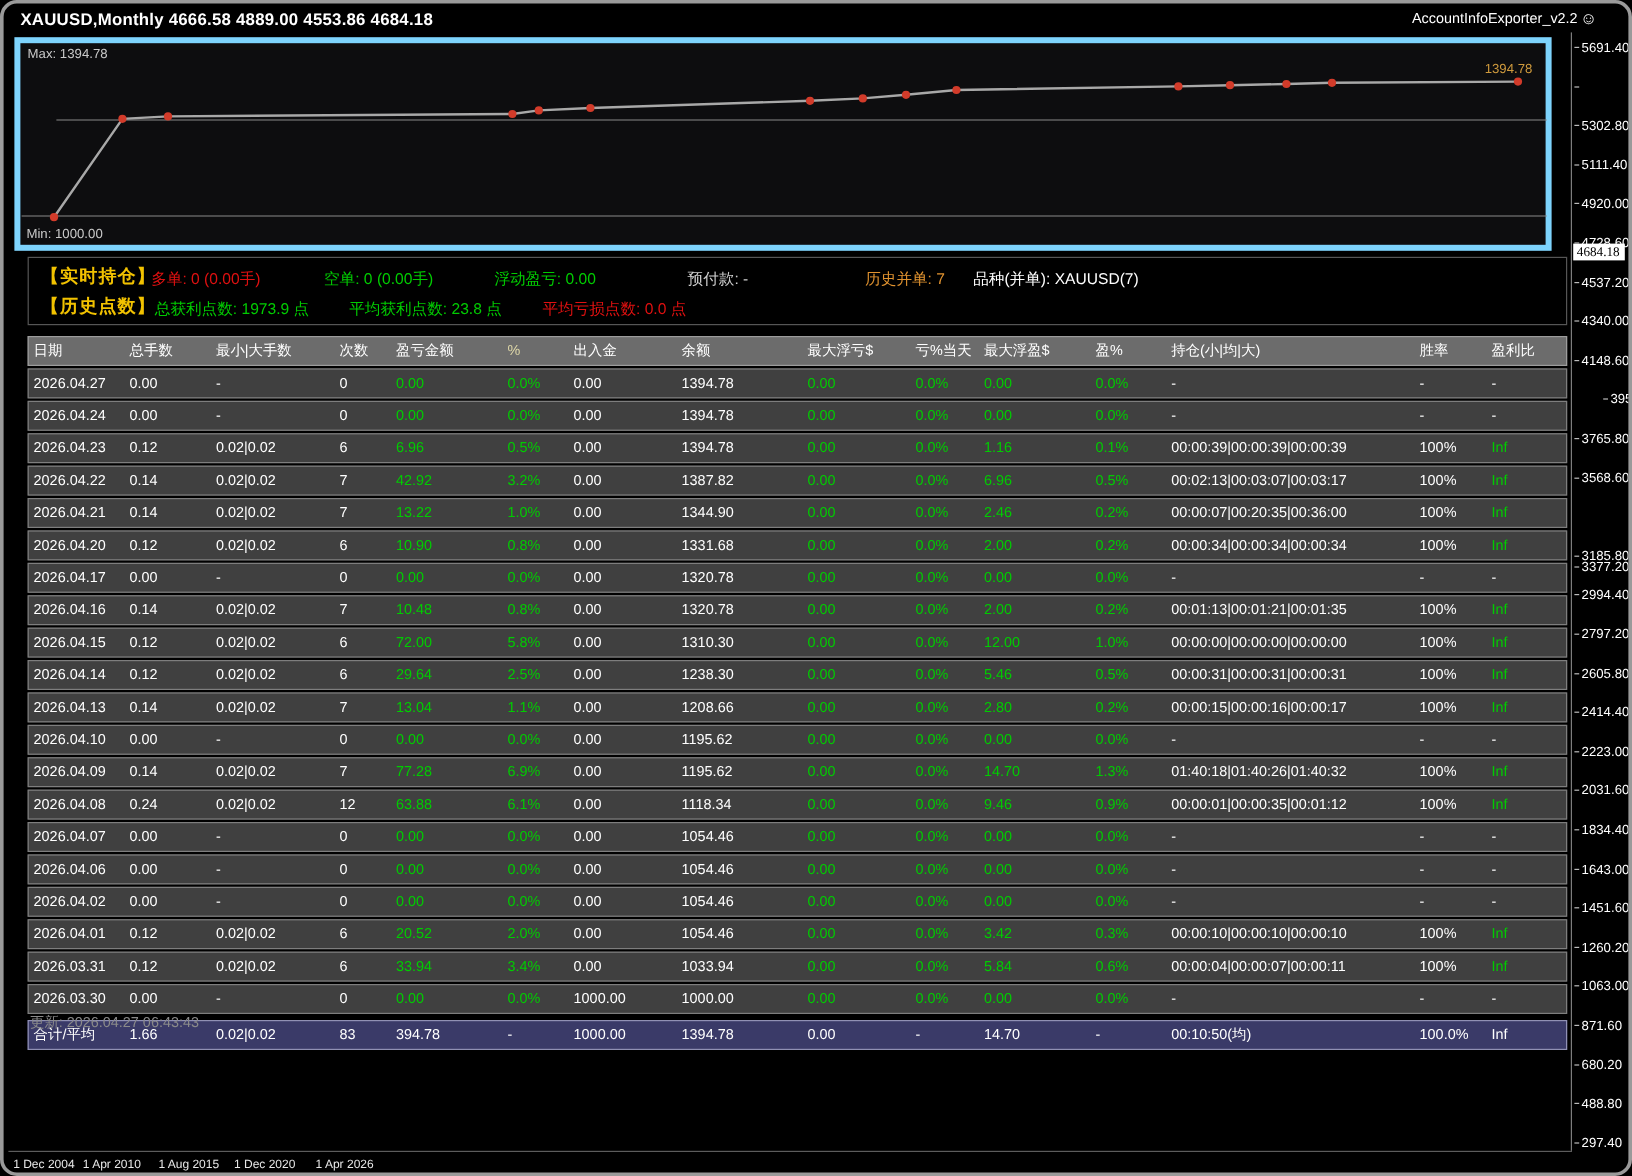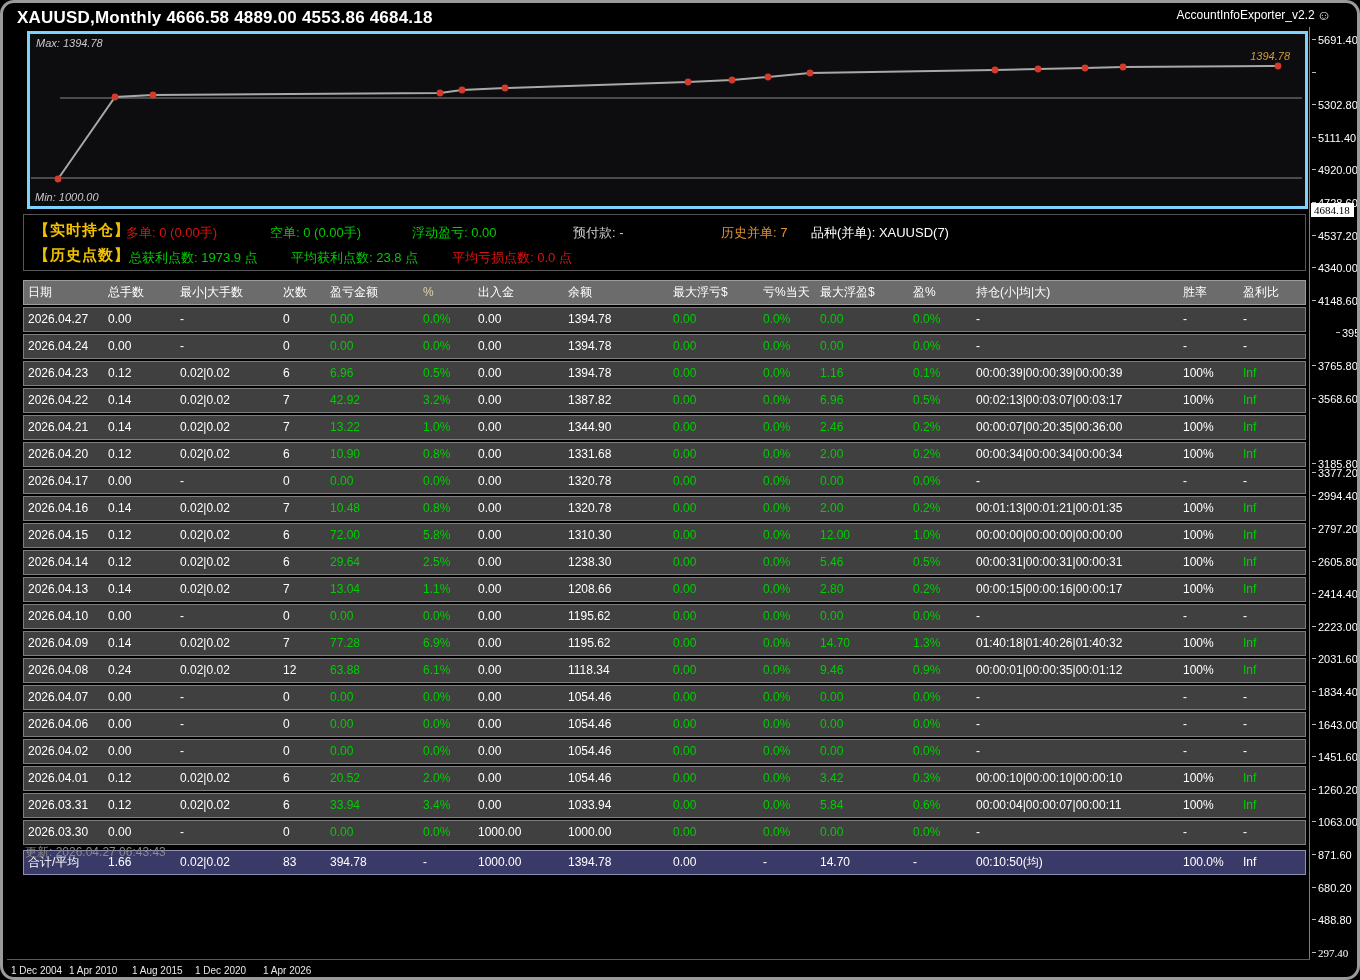--- a/index.html
+++ b/index.html
@@ -1,25 +1,25 @@
 <!DOCTYPE html>
 <html><head>
 <meta charset="utf-8">
 <style>
   html,body{margin:0;padding:0;background:#000;}
   body{width:1360px;height:980px;position:relative;font-family:"Liberation Sans","DejaVu Sans",sans-serif;overflow:hidden;}
   .frame{position:absolute;left:0;top:0;width:1360px;height:980px;box-sizing:border-box;
          border:3px solid #9a9a9a;border-radius:14px;background:#000;overflow:hidden;}
-  .topbar-title{position:absolute;left:14px;top:5px;color:#fff;font-size:17px;font-weight:bold;letter-spacing:.2px;text-align:right;}
+  .topbar-title{position:absolute;left:14px;top:5px;color:#fff;font-size:14px;font-weight:bold;letter-spacing:.2px;text-align:right;}
   .indicator{position:absolute;right:26px;top:4px;color:#fff;font-size:12px;}
   .smiley{font-size:14px;vertical-align:-1px;margin-left:2px;}
 
   
-  .chart-box{position:absolute;left:24px;top:28px;width:1281px;height:178px;box-sizing:border-box;
-             border:3px solid #7dd3fc;background:#0d0d0f;font-style:italic;}
+  .chart-box{position:absolute;left:9px;top:28px;width:1281px;height:178px;box-sizing:border-box;
+             border:5px solid #7dd3fc;background:#0d0d0f;}
   .chart-box svg{position:absolute;left:0;top:0;}
   .max-label{position:absolute;left:6px;top:3px;color:#c9c9c9;font-size:11px;}
   .min-label{position:absolute;left:5px;bottom:3px;color:#c9c9c9;font-size:11px;}
   .end-label{position:absolute;left:1160px;top:16px;width:100px;text-align:right;color:#cf9a3d;font-size:11px;}
 
   
   .axis-sep{position:absolute;left:1306px;top:24px;width:1px;height:932px;background:#7d7d7d;}
   .price-axis{position:absolute;left:1308px;top:0;width:52px;height:980px;}
   .axis-label{position:absolute;left:7px;color:#fff;font-size:11px;line-height:12px;white-space:nowrap;}
   .axis-label::before{content:"";position:absolute;left:-6px;top:5px;width:4px;height:1px;background:#bbb;}
@@ -111,21 +111,21 @@
       <div class="axis-label" style="top: 617.8px;">2223.00</div>
       <div class="axis-label" style="top: 650.4px;">2031.60</div>
       <div class="axis-label" style="top: 683px;">1834.40</div>
       <div class="axis-label" style="top: 715.6px;">1643.00</div>
       <div class="axis-label" style="top: 748.2px;">1451.60</div>
       <div class="axis-label" style="top: 780.8px;">1260.20</div>
       <div class="axis-label" style="top: 813.4px;">1063.00</div>
       <div class="axis-label" style="top: 846px;">871.60</div>
       <div class="axis-label" style="top: 878.6px;">680.20</div>
       <div class="axis-label" style="top: 911.2px;">488.80</div>
-      <div class="axis-label" style="top: 943.8px; font-family: Liberation Serif, serif;">297.40</div>
+      <div class="axis-label" style="top: 943.8px;">297.40</div>
     </div>
 
   <div class="time-sep"></div>
   <div class="time-axis">
       <div class="time-label" style="left: 8px;">1 Dec 2004</div>
       <div class="time-label" style="left: 66px;">1 Apr 2010</div>
       <div class="time-label" style="left: 129px;">1 Aug 2015</div>
       <div class="time-label" style="left: 192px;">1 Dec 2020</div>
       <div class="time-label" style="left: 260px;">1 Apr 2026</div>
     </div>

